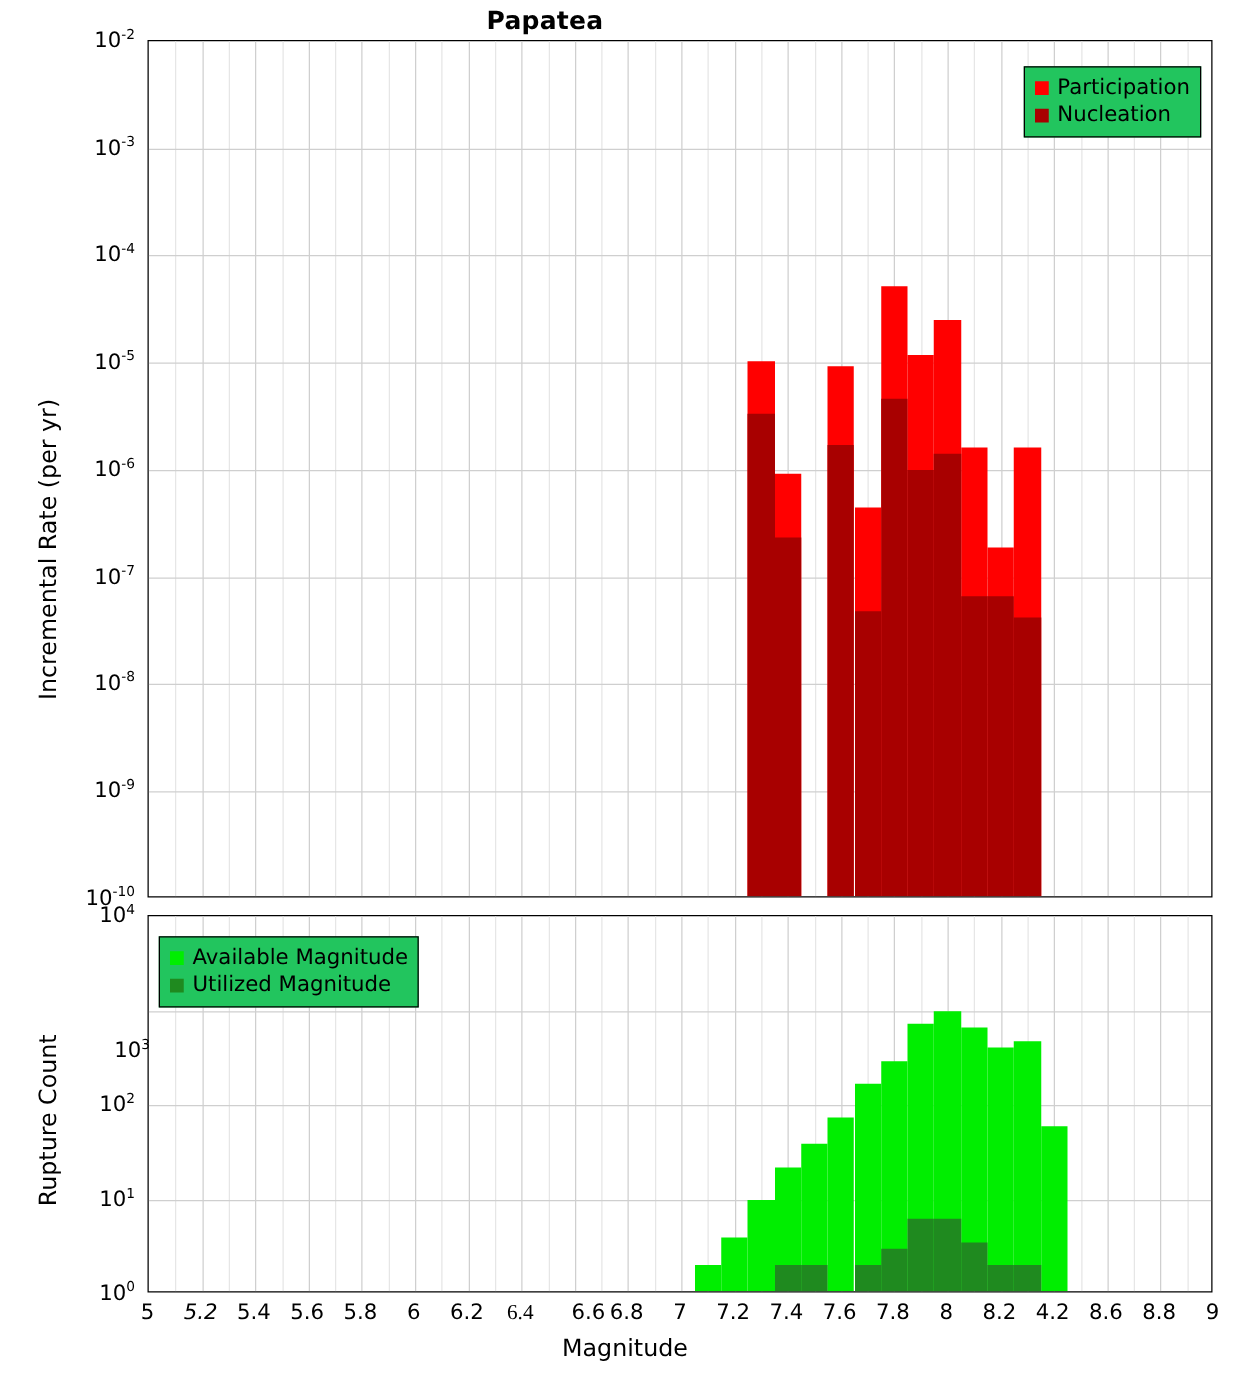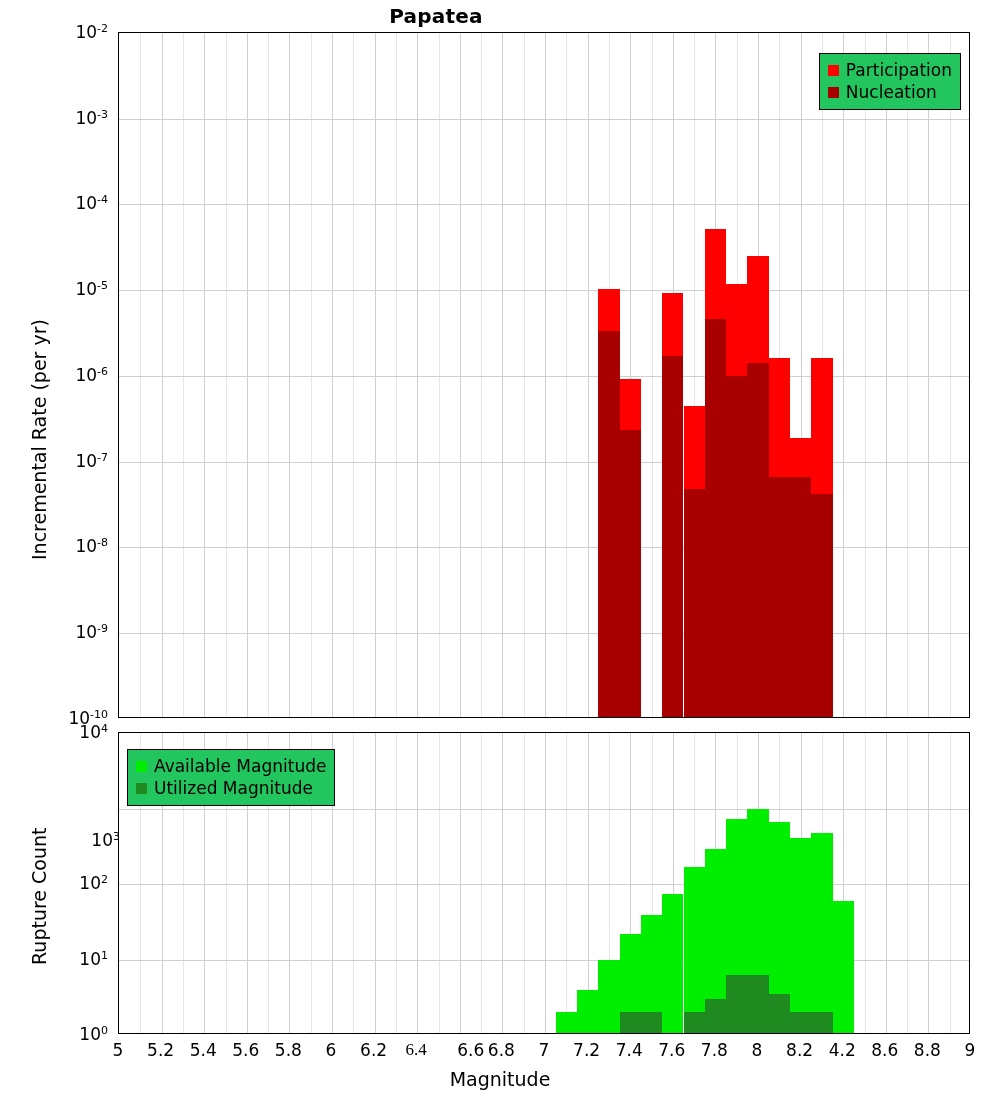--- a/index.html
+++ b/index.html
@@ -333,21 +333,21 @@
     <div class="ytick" style="left:12px; width:108px; top:807.5px;margin-top:32px;">10<sup>3</sup></div>
     <div class="ytick" style="left:0; width:108px; top:883px;">10<sup>2</sup></div>
     <div class="ytick" style="left:0; width:108px; top:958.5px;">10<sup>1</sup></div>
     <div class="ytick" style="left:0; width:108px; top:1034px;">10<sup>0</sup></div>
   </div>
 
   <div class="ylabel" style="left:28px; top:965px;">Rupture Count</div>
 
   <div>
     <div class="xtick" style="left:118px;   top:1040px;">5</div>
-    <div class="xtick" style="left:160.6px; top:1040px;">5.2</div>
+    <div class="xtick" style="left:160.6px; top:1040px;font-style:italic;">5.2</div>
     <div class="xtick" style="left:203.2px; top:1040px;">5.4</div>
     <div class="xtick" style="left:245.8px; top:1040px;">5.6</div>
     <div class="xtick" style="left:288.4px; top:1040px;">5.8</div>
     <div class="xtick" style="left:331px;   top:1040px;">6</div>
     <div class="xtick" style="left:373.6px; top:1040px;">6.2</div>
     <div class="xtick" style="left:416.2px; top:1040px;font-family:Liberation Serif, serif;">6.4</div>
     <div class="xtick" style="left:458.8px; top:1040px;margin-left:12px;">6.6</div>
     <div class="xtick" style="left:501.4px; top:1040px;">6.8</div>
     <div class="xtick" style="left:544px;   top:1040px;">7</div>
     <div class="xtick" style="left:586.6px; top:1040px;">7.2</div>

